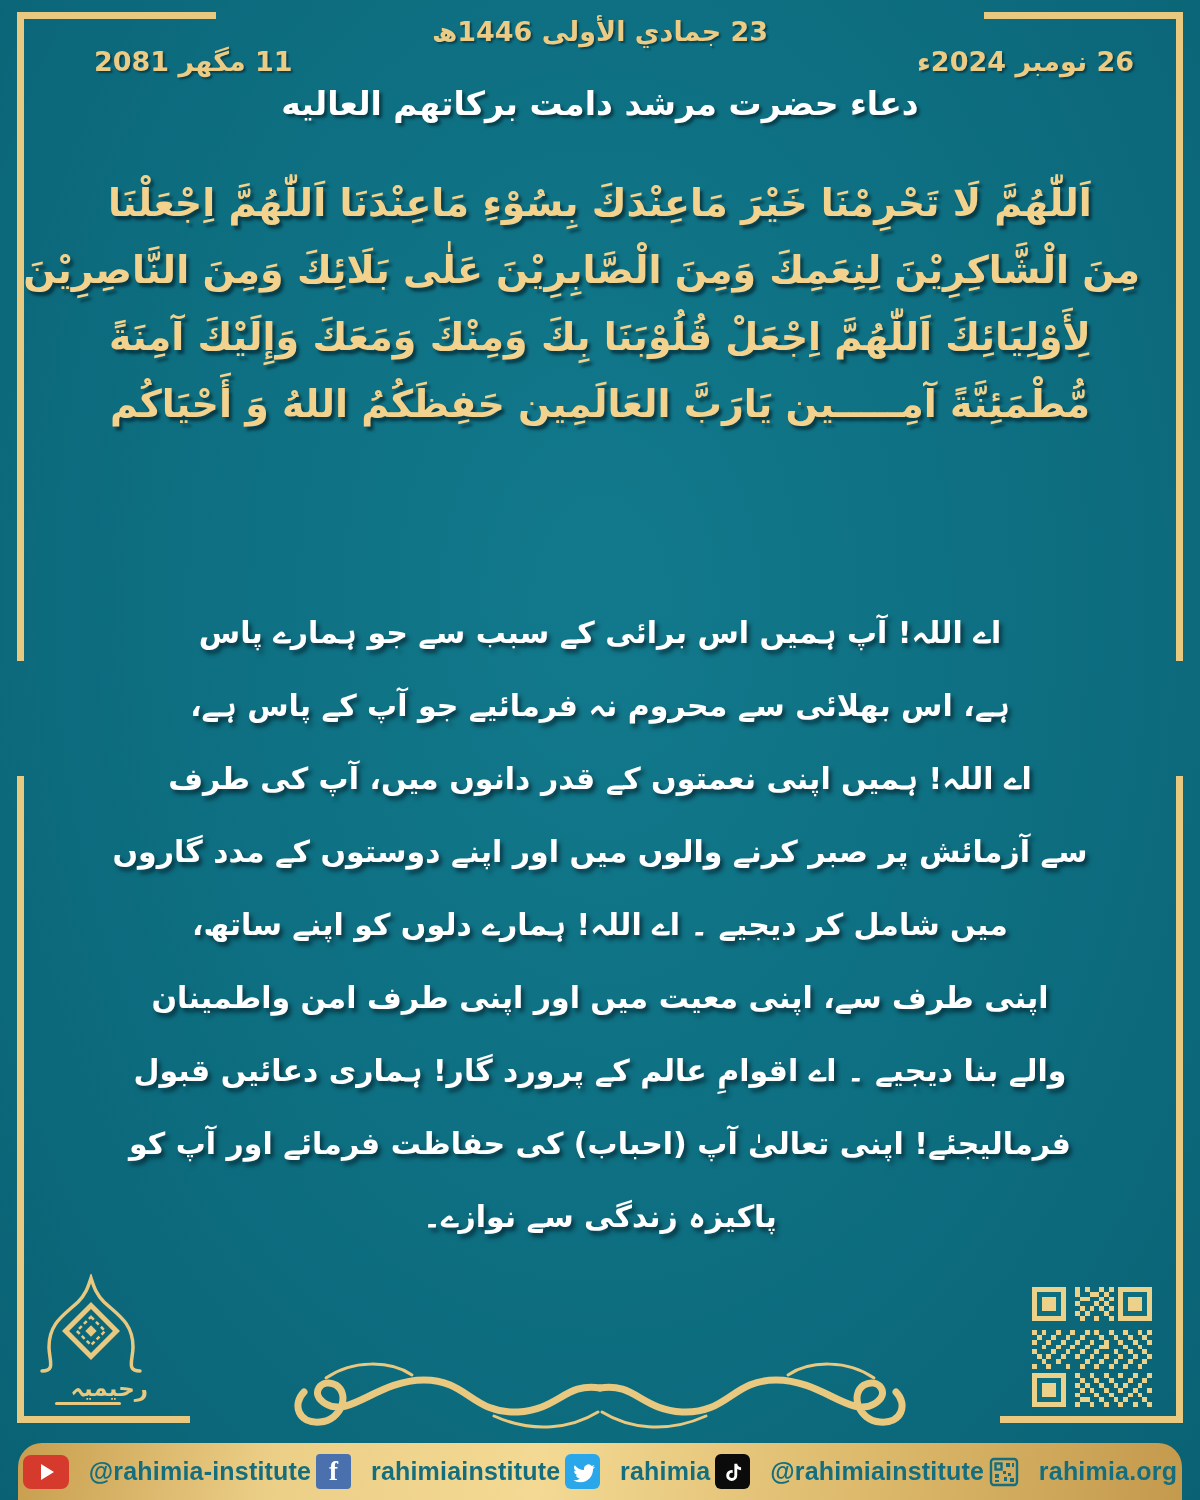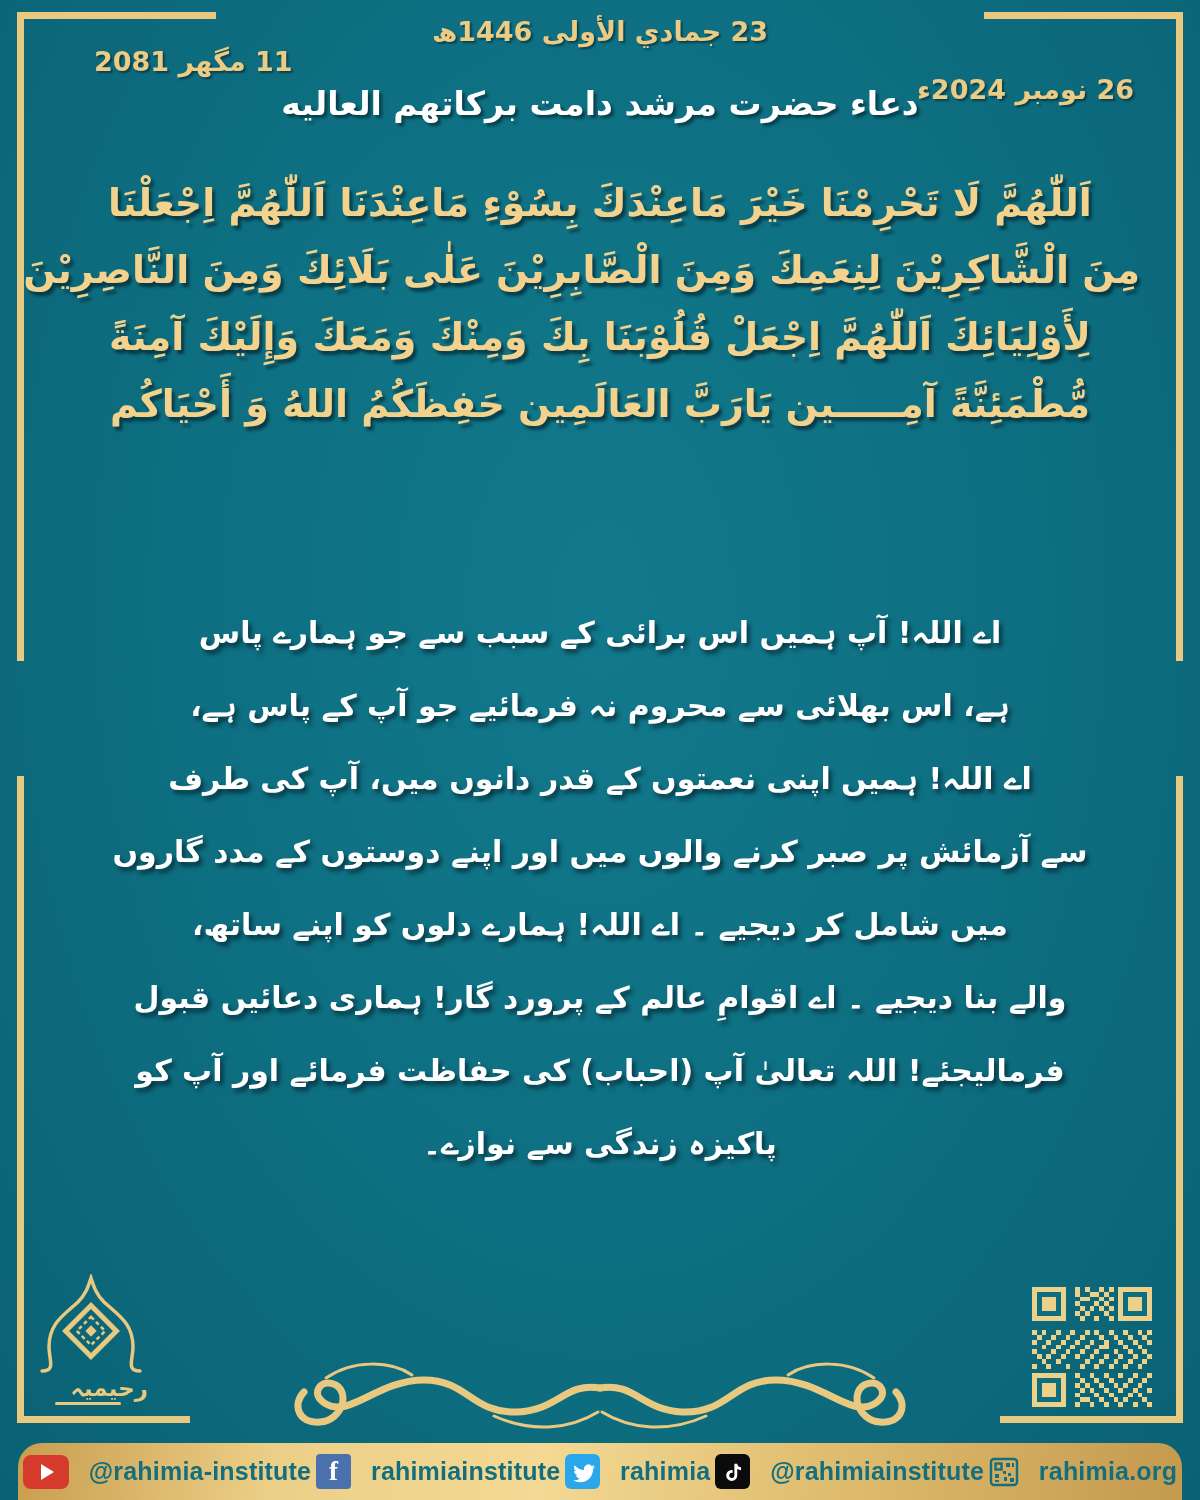--- a/index.html
+++ b/index.html
@@ -20,21 +20,21 @@
   .b-br-h{right:17px;top:1416px;width:183px;height:7px;}
 
   
   .hijri-date{
     position:absolute;top:16px;left:0;width:100%;text-align:center;
     color:#eccb84;font-size:27px;font-weight:bold;direction:rtl;
     text-shadow:2px 2px 2px rgba(4,30,40,.55);
   }
   .greg-date{
     position:absolute;top:46px;right:66px;color:#eccb84;font-size:27px;
-    font-weight:bold;direction:rtl;text-shadow:2px 2px 2px rgba(4,30,40,.55);margin-top:28px;
+    font-weight:bold;direction:rtl;text-shadow:2px 2px 2px rgba(4,30,40,.55);
   }
   .bikrami-date{
     position:absolute;top:46px;left:66px;color:#eccb84;font-size:27px;
     font-weight:bold;direction:rtl;text-shadow:2px 2px 2px rgba(4,30,40,.55);margin-left:28px;
   }
   .poster-title{
     position:absolute;top:84px;left:0;width:100%;text-align:center;
     color:#ffffff;font-size:33px;font-weight:bold;direction:rtl;
     text-shadow:3px 3px 3px rgba(4,30,40,.6);
   }
@@ -111,22 +111,23 @@
   <div class="arabic-line">لِأَوْلِيَائِكَ اَللّٰهُمَّ اِجْعَلْ قُلُوْبَنَا بِكَ وَمِنْكَ وَمَعَكَ وَإِلَيْكَ آمِنَةً</div>
   <div class="arabic-line">مُّطْمَئِنَّةً آمِـــــين يَارَبَّ العَالَمِين حَفِظَكُمُ اللهُ وَ أَحْيَاكُم</div>
 </div>
 
 <div class="urdu-block">
   <div class="urdu-line">اے اللہ! آپ ہمیں اس برائی کے سبب سے جو ہمارے پاس</div>
   <div class="urdu-line">ہے، اس بھلائی سے محروم نہ فرمائیے جو آپ کے پاس ہے،</div>
   <div class="urdu-line">اے اللہ! ہمیں اپنی نعمتوں کے قدر دانوں میں، آپ کی طرف</div>
   <div class="urdu-line">سے آزمائش پر صبر کرنے والوں میں اور اپنے دوستوں کے مدد گاروں</div>
   <div class="urdu-line">میں شامل کر دیجیے ۔ اے اللہ! ہمارے دلوں کو اپنے ساتھ،</div>
+  <div class="urdu-line">اپنی طرف سے، اپنی معیت میں اور اپنی طرف امن واطمینان</div>
   <div class="urdu-line">والے بنا دیجیے ۔ اے اقوامِ عالم کے پرورد گار! ہماری دعائیں قبول</div>
-  <div class="urdu-line">فرمالیجئے! اللہ تعالیٰ آپ (احباب) کی حفاظت فرمائے اور آپ کو</div>
+  <div class="urdu-line">فرمالیجئے! اپنی تعالیٰ آپ (احباب) کی حفاظت فرمائے اور آپ کو</div>
   <div class="urdu-line">پاکیزہ زندگی سے نوازے۔</div>
 </div>
 
 <div class="logo">
   <svg width="114" height="100" viewBox="0 0 114 100">
     <path d="M8 97 C22 97 15 86 15 73 C15 49 30 41 44 28 C52 20 54 13 57 4 C60 13 62 20 70 28 C84 41 99 49 99 73 C99 86 92 97 106 97" fill="none" stroke="#e9c87f" stroke-width="3.5" stroke-linecap="round"></path>
     <g transform="rotate(45 57 57)" stroke="#e9c87f" fill="none">
       <rect x="39" y="39" width="36" height="36" stroke-width="5"></rect>
       <rect x="47" y="47" width="20" height="20" stroke-width="2.5" stroke-dasharray="4 3"></rect>
       <rect x="53" y="53" width="8" height="8" fill="#e9c87f" stroke="none"></rect>

